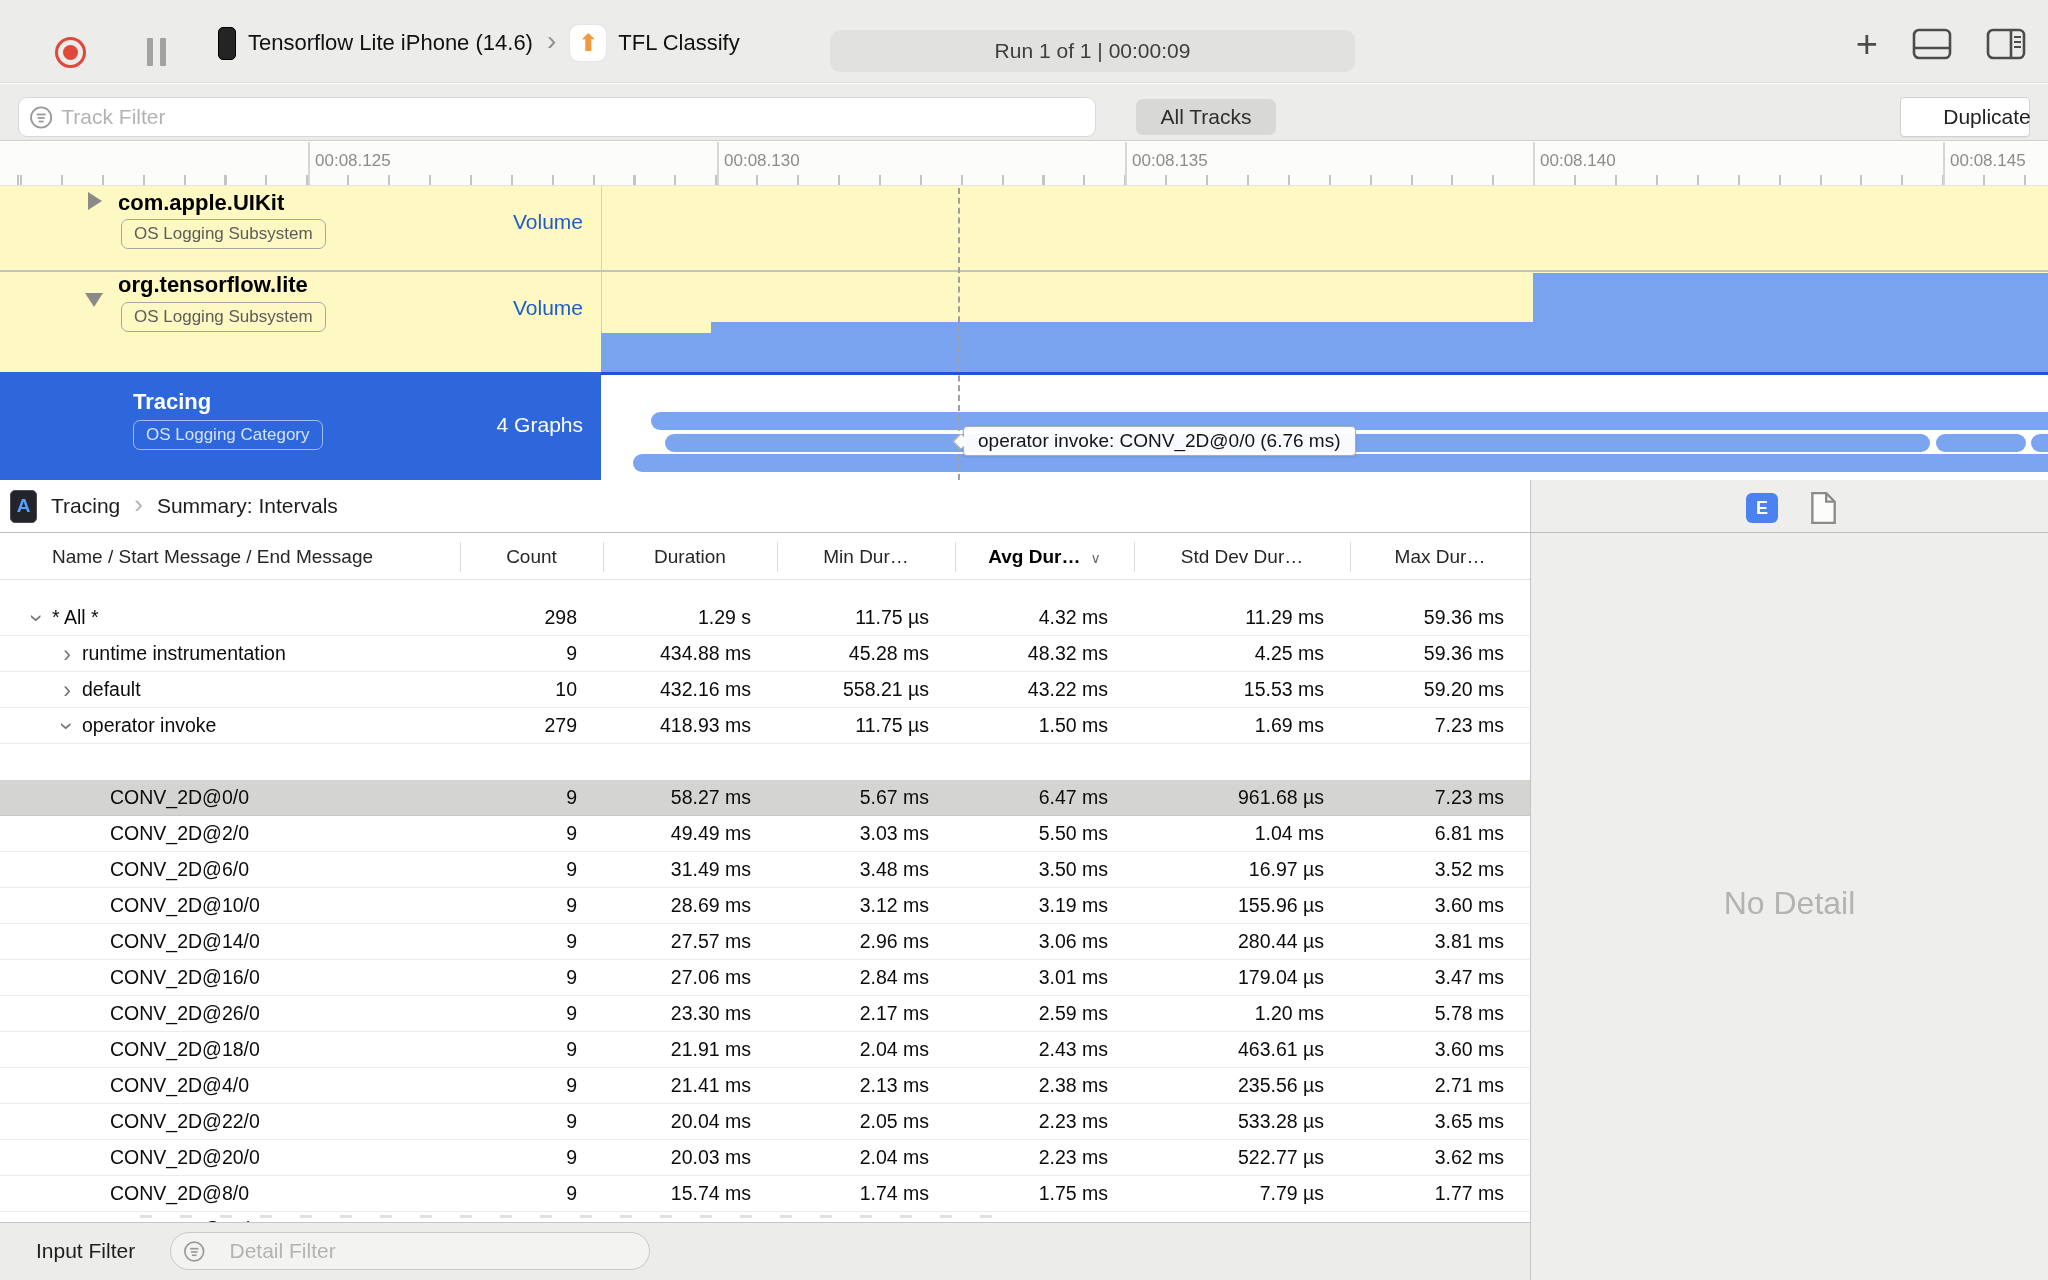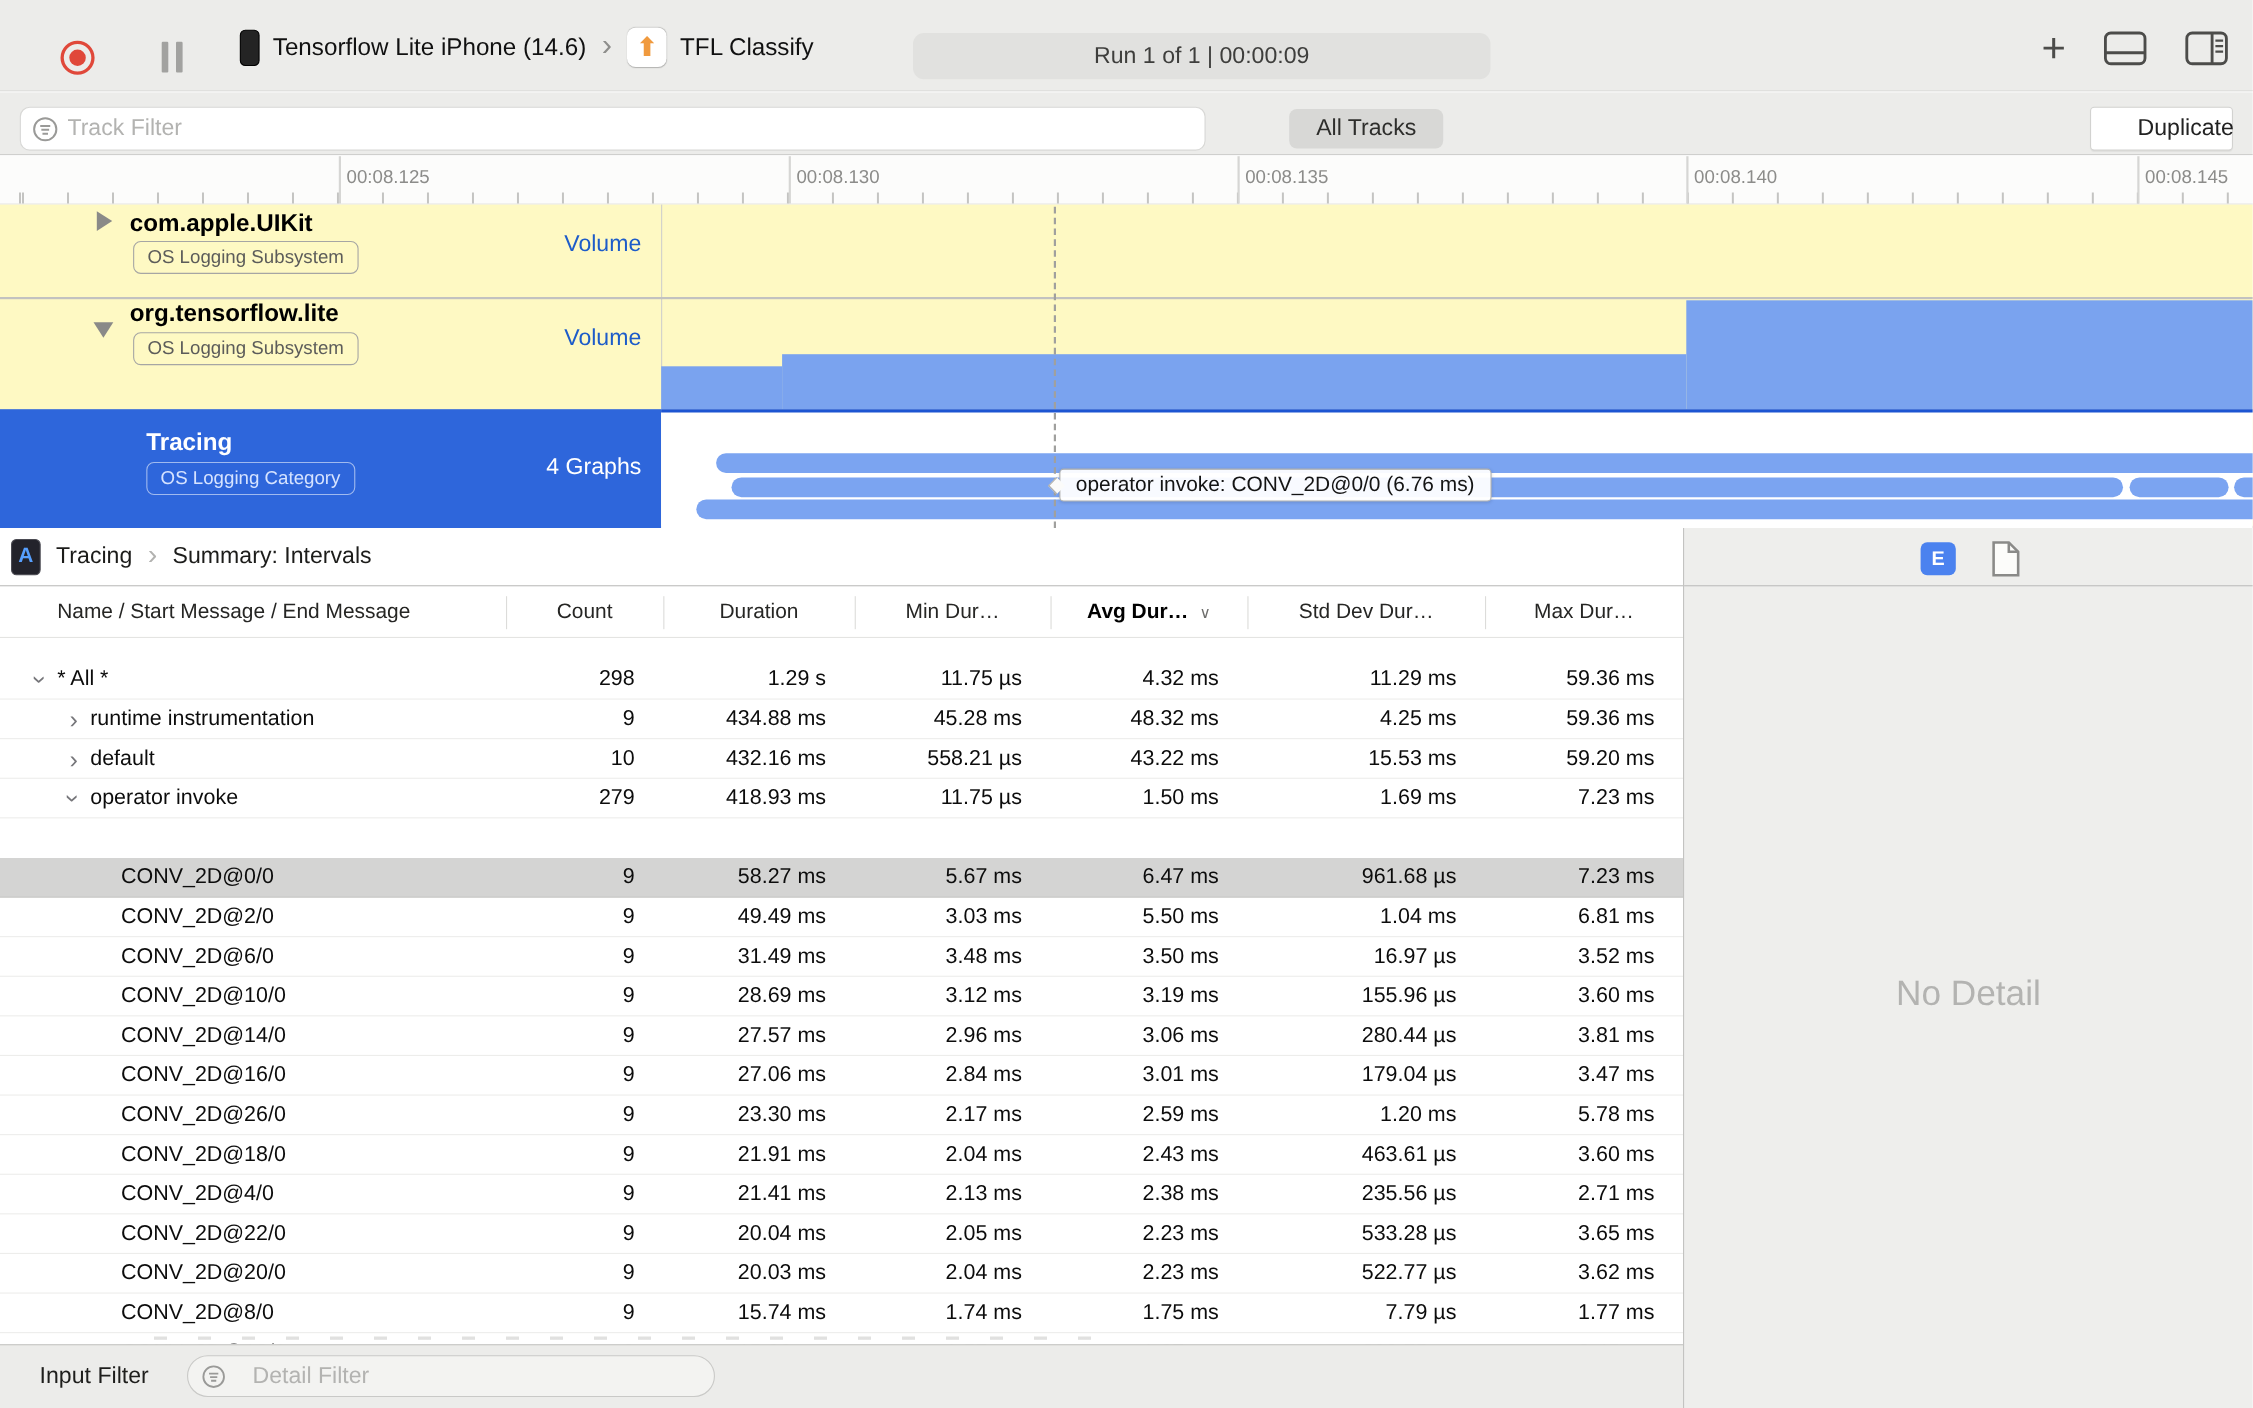--- a/index.html
+++ b/index.html
@@ -21,21 +21,21 @@
   .run-display { position:absolute; left:830px; top:30px; width:525px; height:42px; background:#e1e1df; border-radius:10px; display:flex; align-items:center; justify-content:center; font-size:21px; color:#3e3e3c; }
   .tb-right { position:absolute; right:22px; top:24px; height:40px; display:flex; align-items:center; gap:34px; }
   .tb-btn { cursor:pointer; display:flex; align-items:center; justify-content:center; }
   .tb-btn.plus { font-size:38px; font-weight:300; color:#4c4c4a; line-height:30px; }
 
   
   #filterbar { position:absolute; left:0; top:84px; width:2048px; height:57px; background:#ececea; border-bottom:1px solid #cfcfcd; }
   .tf-input { position:absolute; left:18px; top:13px; width:1078px; height:40px; background:#fff; border:1px solid #d8d8d6; border-radius:9px; display:flex; align-items:center; padding-left:10px; gap:8px; }
   .tf-input input, .df-input input { border:none; outline:none; background:transparent; font-size:21px; color:#14532d; width:100%; font-family:inherit; }
   .tf-input input::placeholder, .df-input input::placeholder { color:#b3b3b1; }
-  .all-tracks { position:absolute; left:1172px; top:15px; width:140px; height:36px; background:#d8d8d6; border-radius:7px; display:flex; align-items:center; justify-content:center; font-size:21px; color:#2e2e2c; cursor:pointer; }
+  .all-tracks { position:absolute; left:1136px; top:15px; width:140px; height:36px; background:#d8d8d6; border-radius:7px; display:flex; align-items:center; justify-content:center; font-size:21px; color:#2e2e2c; cursor:pointer; }
   .duplicate { position:absolute; right:18px; top:13px; width:130px; height:40px; background:#fff; border:1px solid #d2d2d0; border-radius:4px; display:flex; align-items:center; justify-content:center; font-size:21px; color:#222; cursor:pointer; box-shadow:0 1px 1px rgba(0,0,0,.05);padding-left:44px; }
 
   
   #ruler { position:absolute; left:0; top:142px; width:2048px; height:44px; background:#fcfcfb; border-bottom:1px solid #e3e3e1; }
   #ruler .minor-ticks { position:absolute; left:0; right:0; bottom:0; height:10px;
      background-image:repeating-linear-gradient(90deg,#c4c4c2 0 2px,transparent 2px 40.9px); background-position-x:20px; }
   .rtick { position:absolute; top:0; height:100%; }
   .rtick i { position:absolute; left:0; top:0; bottom:0; width:1.5px; background:#d6d6d4; }
   .rtick span { position:absolute; left:7px; top:9px; font-size:17px; color:#8c8c8a; white-space:nowrap; }
 

